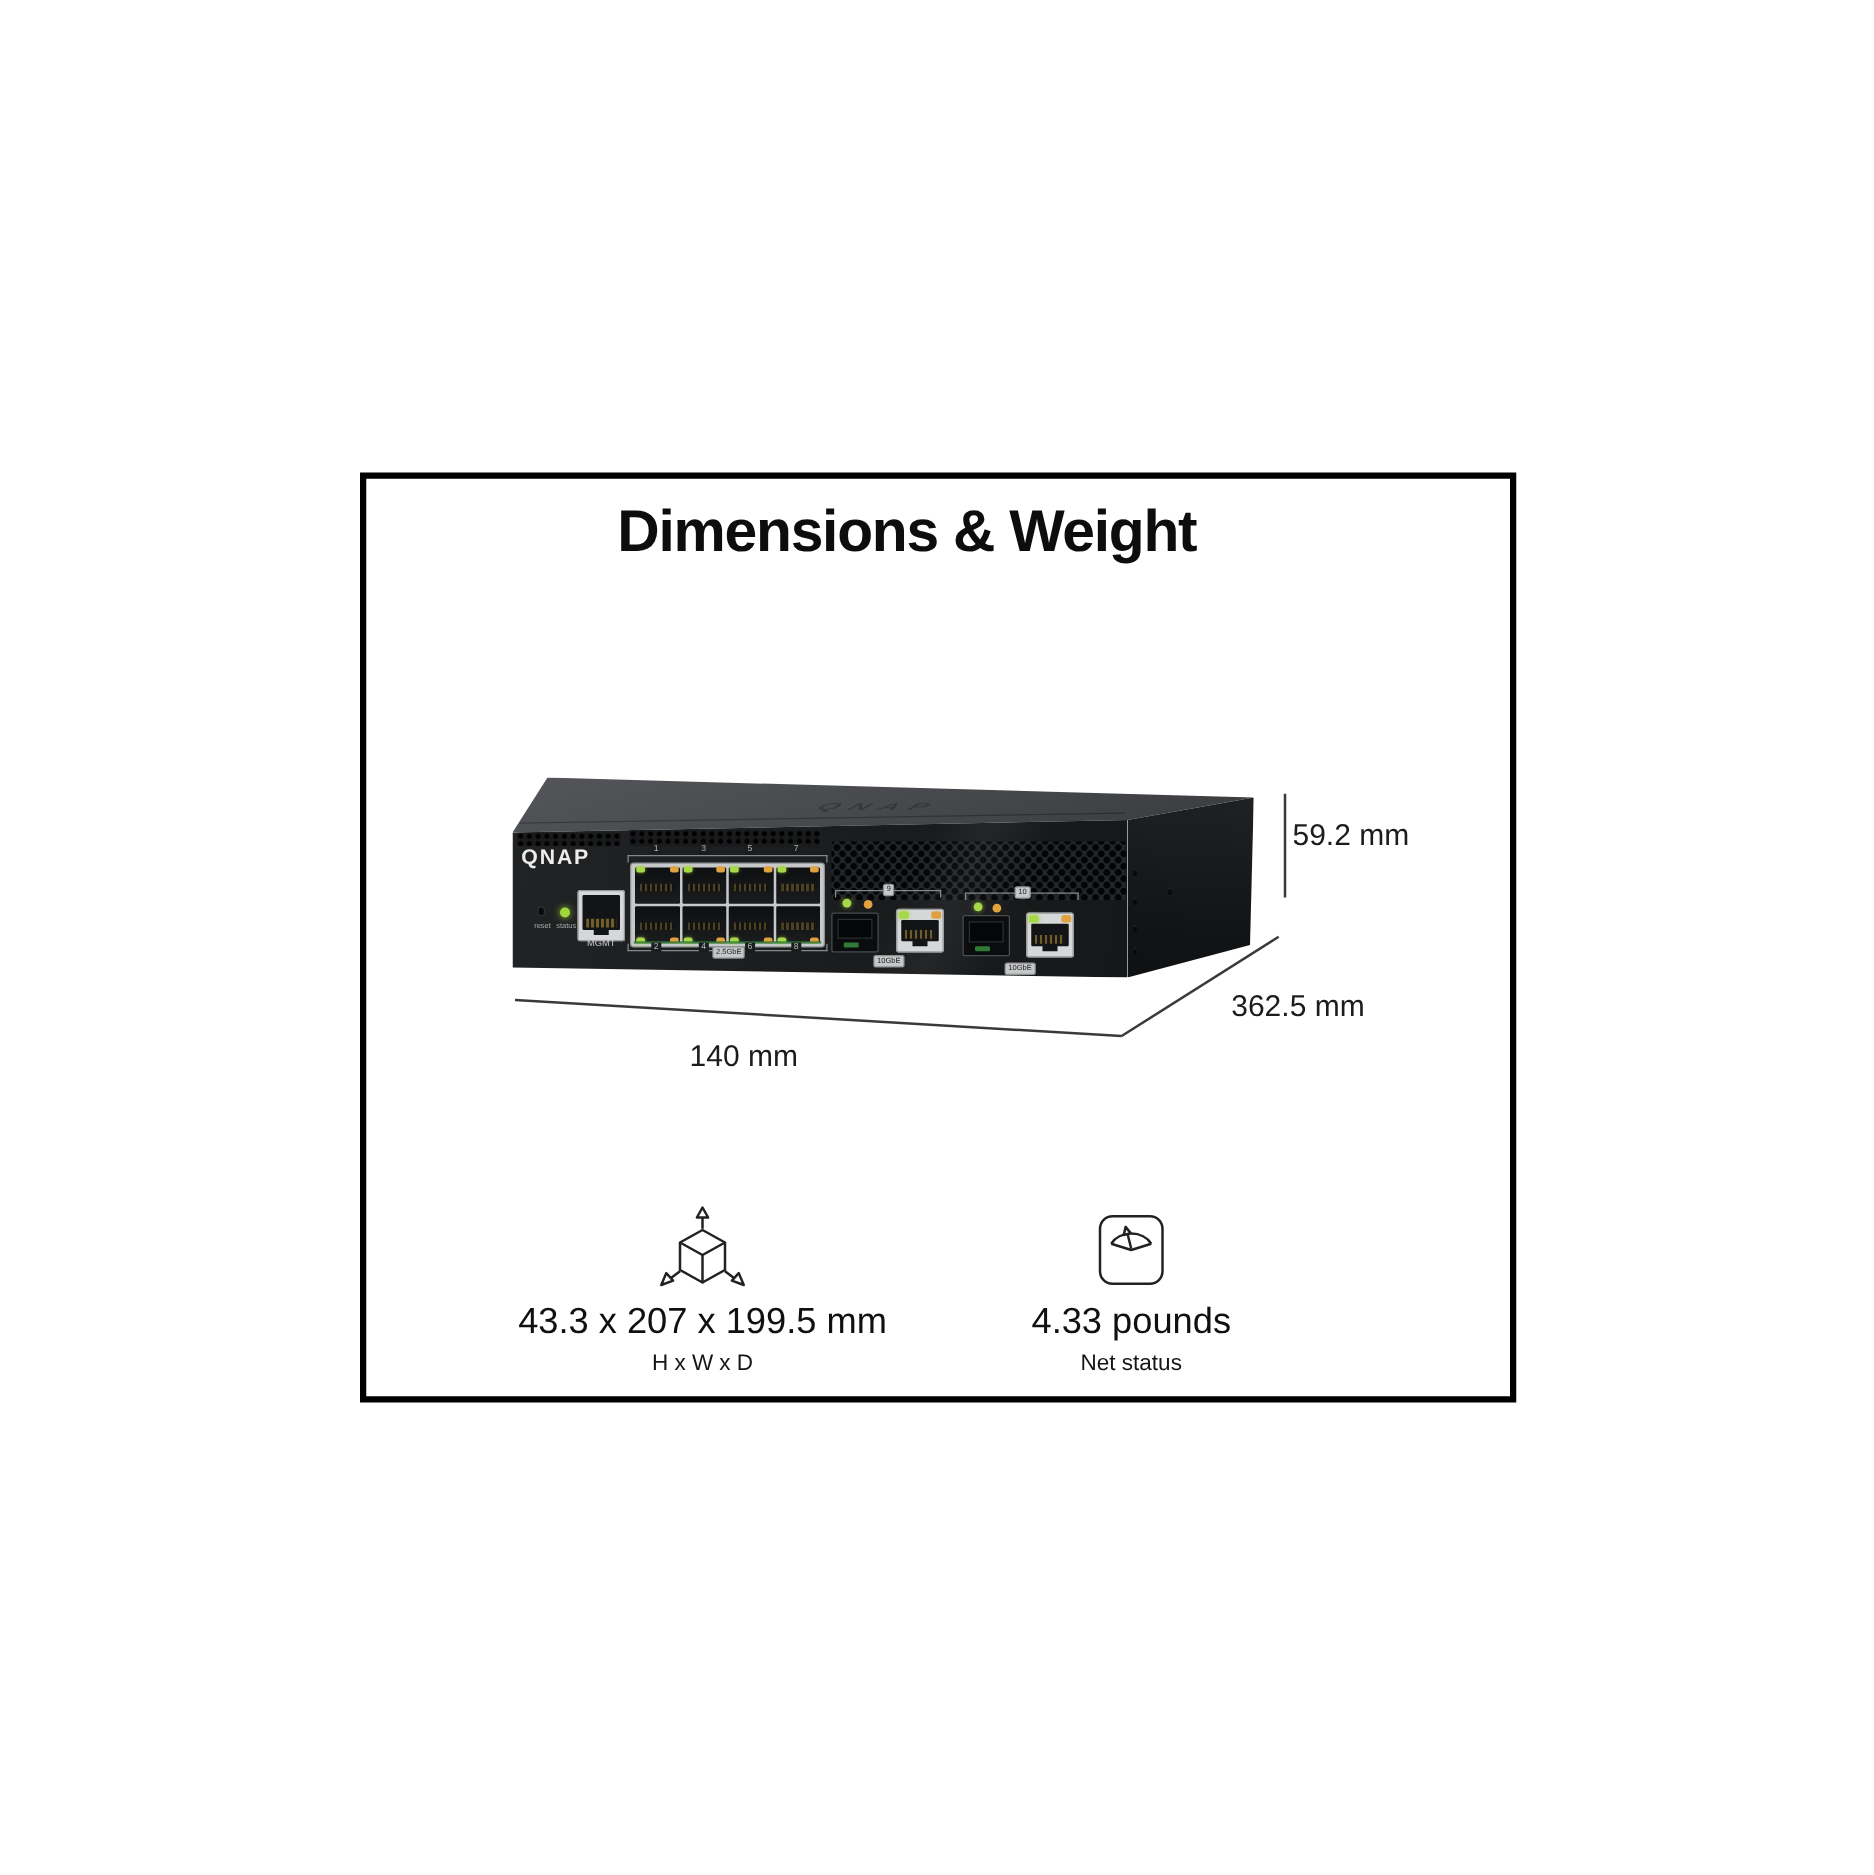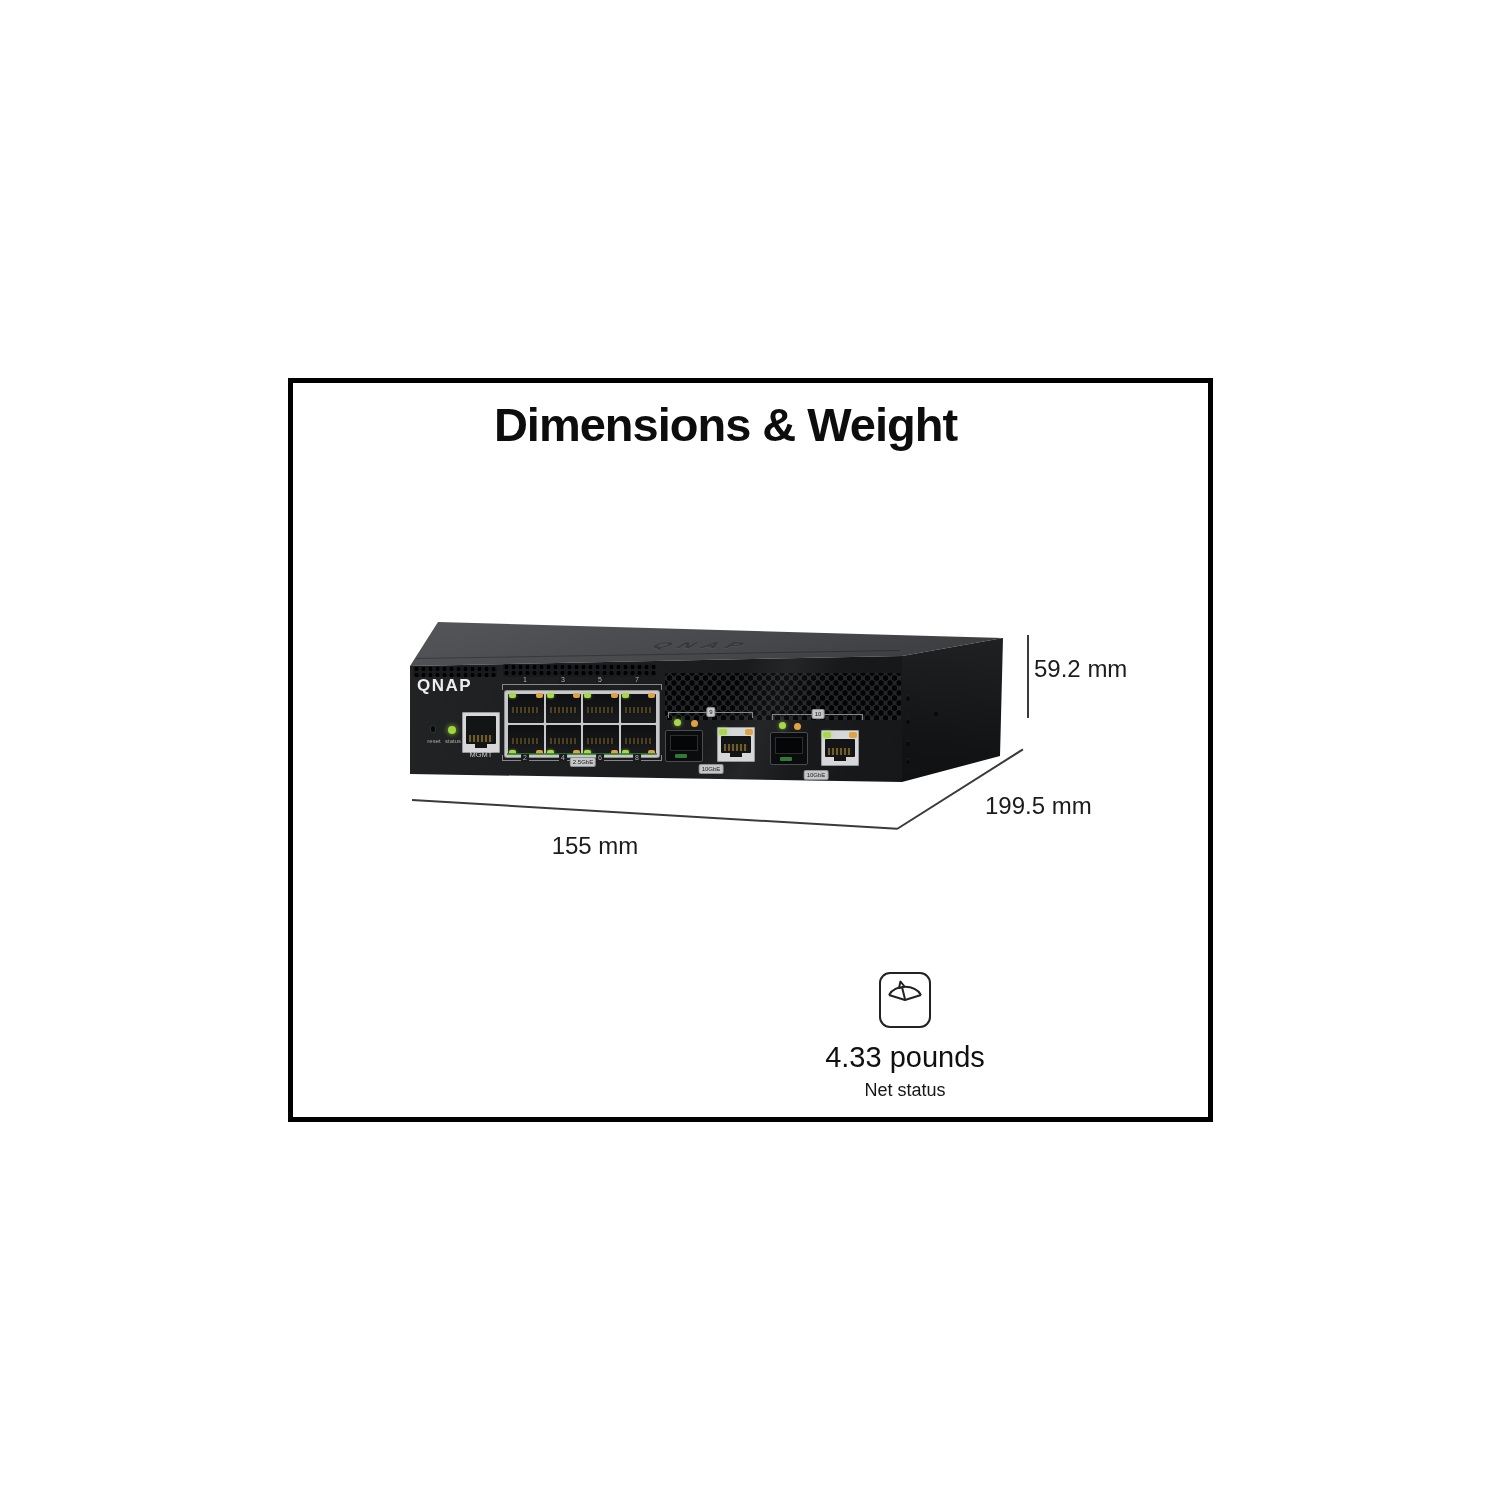--- a/index.html
+++ b/index.html
@@ -209,25 +209,42 @@
             <i class="led" style="right:2px;top:2px;width:8px;height:6px;background:var(--led_amber)"></i>
             <div class="jack" style="top:9px"></div>
           </div>
         </div>
       </div>
 
       <div class="vline" style="left:734px;top:252px;height:83px"></div>
       <div class="dimtext" style="left:741px;top:272px">59.2 mm</div>
 
       <div class="dline" style="left:119px;top:416px;width:486px;transform:rotate(3.4deg)"></div>
-      <div class="dimtext" style="left:252px;top:449px;width:100px;text-align:center">155 mm</div>
+      <div class="dimtext" style="left:252px;top:449px;width:100px;text-align:center">140 mm</div>
 
       <div class="dline" style="left:604px;top:445px;width:149px;transform:rotate(-32.3deg)"></div>
-      <div class="dimtext" style="left:692px;top:409px">199.5 mm</div>
-
+      <div class="dimtext" style="left:692px;top:409px">362.5 mm</div>
+
+      <div class="speccol cola">
+        <div class="iconbox">
+          <svg width="76" height="76" viewBox="0 0 76 76" fill="none" stroke="#222" stroke-width="2" stroke-linejoin="round">
+            <path d="M38 22 L20 32 L38 42 L56 32 Z"></path>
+            <path d="M20 32 L20 54 L38 64 L38 42"></path>
+            <path d="M56 32 L56 54 L38 64"></path>
+            <path d="M38 21 L38 11"></path>
+            <path d="M38 4 L33.5 12 L42.5 12 Z" fill="#fff"></path>
+            <path d="M20 55 L12 61"></path>
+            <path d="M5 66 L14.5 62.5 L9 56.5 Z" fill="#fff"></path>
+            <path d="M56 55 L64 61"></path>
+            <path d="M71 66 L61.5 62.5 L67 56.5 Z" fill="#fff"></path>
+          </svg>
+        </div>
+        <div class="specvalue">43.3 x 207 x 199.5 mm</div>
+        <div class="speccaption">H x W x D</div>
+      </div>
 
       <div class="speccol colb">
         <div class="iconbox">
           <svg width="58" height="62" viewBox="0 0 58 62" fill="none" stroke="#222" stroke-width="2" stroke-linejoin="round">
             <rect x="4" y="4" width="50" height="54" rx="10"></rect>
             <path d="M13 26 A 18 15 0 0 1 45 26"></path>
             <path d="M13 26 L29 31 L45 26"></path>
             <path d="M29 30 L25.5 16"></path>
             <path d="M24.5 12.5 L23 19 L28.5 17.5 Z" fill="#fff"></path>
           </svg>

